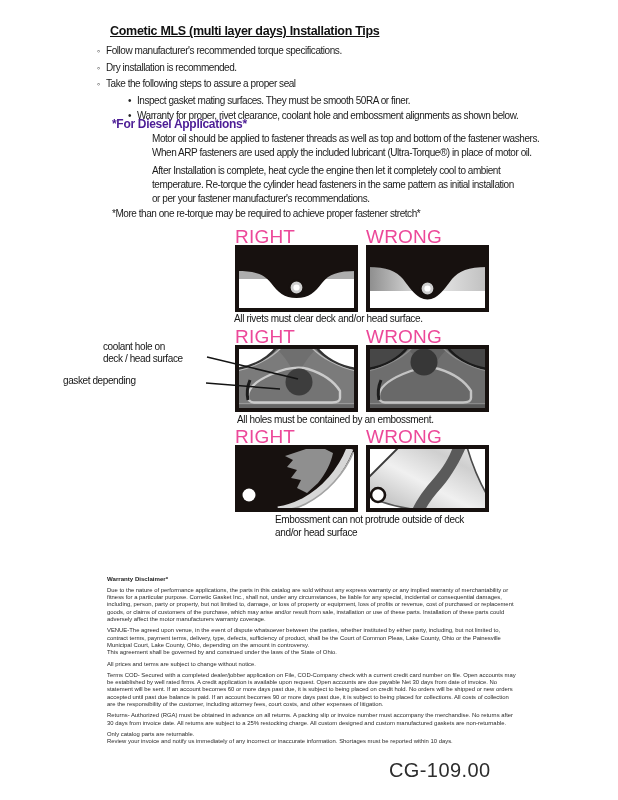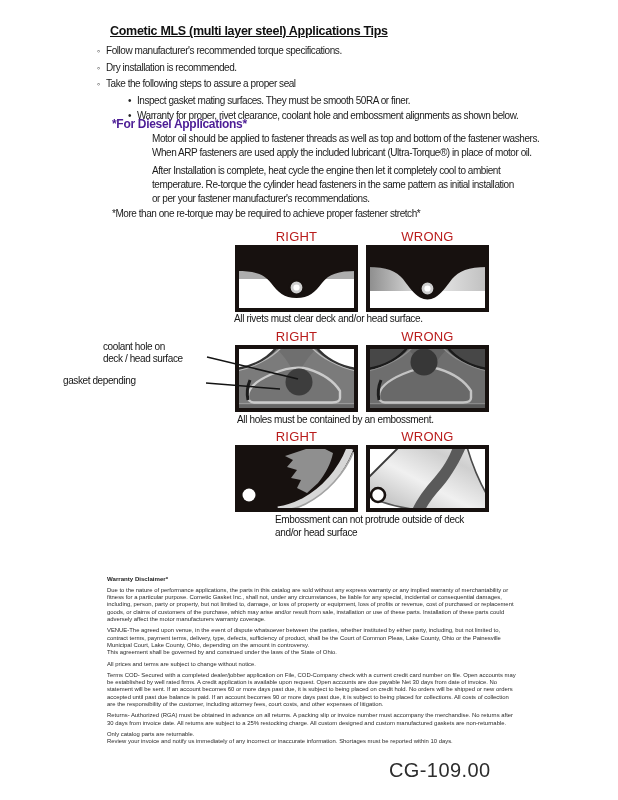--- a/index.html
+++ b/index.html
@@ -20,36 +20,36 @@
     margin:0;color:#111;
   }
   .bullets{left:97px;top:43px;width:450px;font-size:10px;letter-spacing:-0.45px;}
   .b{line-height:15.5px;white-space:nowrap;}
   .b .bchar{display:inline-block;width:9px;font-size:9px;color:#222;}
   .b.sub{margin-left:31px;}
   .b.sub .bchar{font-size:10px;}
   .diesel-h{left:112px;top:117px;font-size:12px;font-weight:bold;letter-spacing:-0.3px;color:#4c1d95;}
   .body-p{left:112px;font-size:10px;line-height:14px;letter-spacing:-0.45px;color:#1c1c1c;}
   .preline{white-space:pre-line;margin-left:40px;}
-  .dlabel{width:123px;text-align:center;font-size:13px;line-height:14px;letter-spacing:0.2px;color:#b91c1c;}
+  .dlabel{width:123px;font-size:19px;line-height:14px;letter-spacing:0.2px;color:#ec4899;}
   .dcaption{font-size:10px;line-height:12.5px;letter-spacing:-0.35px;color:#141414;}
   .side-label{width:140px;text-align:left;font-size:10px;line-height:12px;letter-spacing:-0.4px;color:#161616;}
   .legal{left:107px;top:575px;width:414px;font-size:5.9px;line-height:7.33px;letter-spacing:0;color:#2a2a2a;}
   .legal h2{font-size:6.1px;font-weight:bold;margin:0 0 4.5px 0;color:#222;}
   .legal p{margin:0 0 3.9px 0;}
   .pagenum{left:389px;top:759px;font-size:20px;letter-spacing:0.4px;color:#2d2d2d;}
   svg.dbox{display:block;}
   .overlay{left:0;top:0;pointer-events:none;z-index:6;}
 </style>
 </head>
 <body>
 
 <div class="page">
 
-  <h1 class="abs title">Cometic MLS (multi layer steel) Applications Tips</h1>
+  <h1 class="abs title">Cometic MLS (multi layer days) Installation Tips</h1>
 
   <div class="abs bullets">
     <div class="b"><span class="bchar">◦</span><span>Follow manufacturer's recommended torque specifications.</span></div>
     <div class="b"><span class="bchar">◦</span><span>Dry installation is recommended.</span></div>
     <div class="b"><span class="bchar">◦</span><span>Take the following steps to assure a proper seal</span></div>
     <div class="b sub"><span class="bchar">•</span><span>Inspect gasket mating surfaces.  They must be smooth 50RA or finer.</span></div>
     <div class="b sub"><span class="bchar">•</span><span>Warranty for proper, rivet clearance, coolant hole and embossment alignments as shown below.</span></div>
   </div>
 
   <div class="abs diesel-h">*For Diesel Applications*</div>

